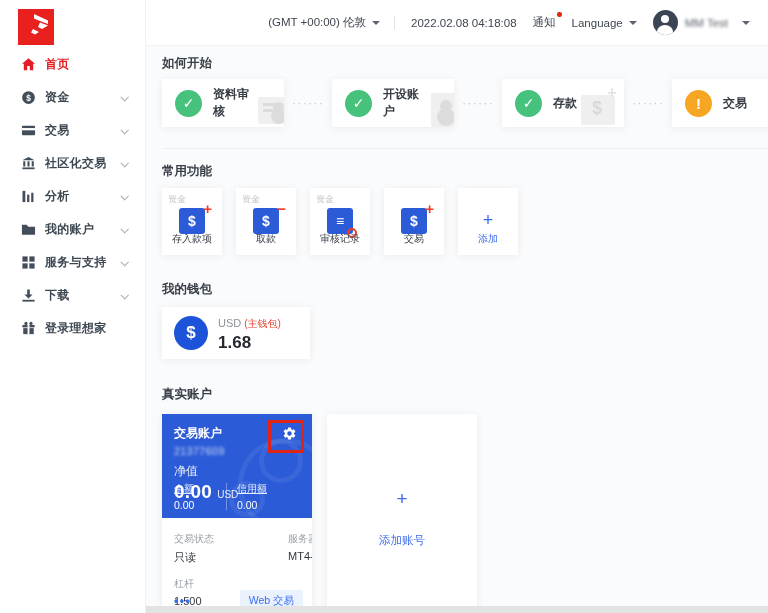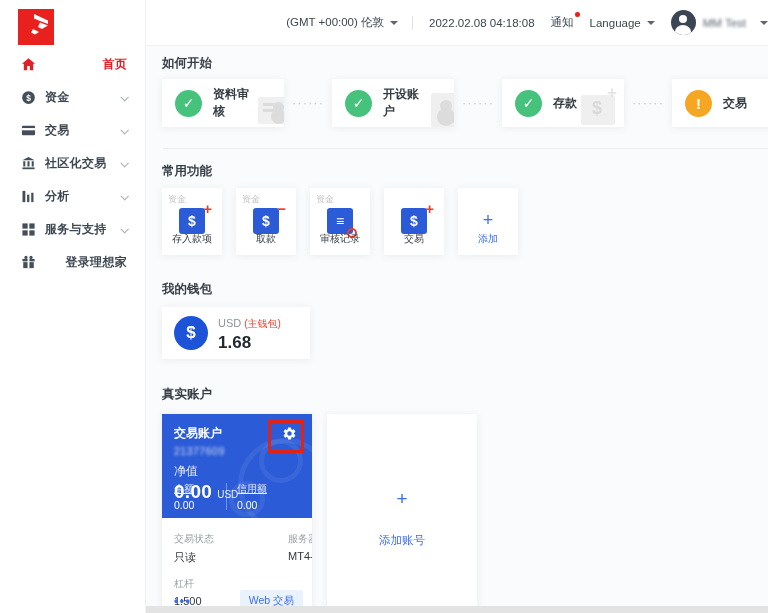--- a/index.html
+++ b/index.html
@@ -6,27 +6,27 @@
   body{
     width:768px;height:613px;position:relative;overflow:hidden;
     background:#ffffff;
     font-family:"Liberation Sans","DejaVu Sans",sans-serif;
     -webkit-font-smoothing:antialiased;
   }
   
   .sidebar{position:absolute;left:0;top:0;width:145px;height:613px;background:#fff;border-right:1px solid #f1f1f1;z-index:3;}
   .logo{margin:9px 0 0 18px;width:36px;height:36px;display:block;}
   .menu{margin-top:3px;}
-  .menu-item{display:flex;align-items:center;height:33px;padding:0 18px 0 21px;cursor:pointer;color:#3d4752;justify-content:space-between;}
+  .menu-item{display:flex;align-items:center;height:33px;padding:0 18px 0 21px;cursor:pointer;color:#3d4752;}
   .menu-item .mi-icon{width:15px;height:15px;flex:none;color:#434e5a;display:flex;align-items:center;justify-content:center;}
   .menu-item .mi-label{font-size:12px;margin-left:9px;font-weight:700;letter-spacing:.3px;white-space:nowrap;}
   .menu-item.active,.menu-item.active .mi-icon{color:#e21e26;}
   .chev{width:5px;height:5px;border-right:1.4px solid #a7afb7;border-bottom:1.4px solid #a7afb7;transform:rotate(45deg) translateY(-1px);margin-left:auto;flex:none;}
   
-  .topbar{position:absolute;left:145px;top:0;width:623px;height:46px;background:#fff;border-bottom:1px solid #f2f2f2;display:flex;align-items:center;justify-content:flex-end;padding-right:0;box-sizing:border-box;z-index:2;}
+  .topbar{position:absolute;left:145px;top:0;width:623px;height:46px;background:#fff;border-bottom:1px solid #f2f2f2;display:flex;align-items:center;justify-content:flex-end;padding-right:18px;box-sizing:border-box;z-index:2;}
   .topbar,.topbar *{font-size:11.5px;color:#3f4650;}
   .tb-item{display:flex;align-items:center;margin-left:16px;cursor:pointer;white-space:nowrap;}
   .tri{width:0;height:0;border-left:4px solid transparent;border-right:4px solid transparent;border-top:4.5px solid #5c6570;margin-left:6px;}
   .tb-sep{width:1px;height:14px;background:#e3e3e3;margin-left:14px;}
   .notif{position:relative;}
   .notif .dot{position:absolute;top:-3px;right:-6px;width:4.5px;height:4.5px;border-radius:50%;background:#e8240f;}
   .avatar{width:25px;height:25px;border-radius:50%;background:#3c4553;position:relative;overflow:hidden;flex:none;}
   .avatar::before{content:"";position:absolute;top:5px;left:8.5px;width:8px;height:8px;border-radius:50%;background:#fff;}
   .avatar::after{content:"";position:absolute;top:15px;left:4.5px;width:16px;height:13px;border-radius:50%;background:#fff;}
   .username{margin-left:7px;filter:blur(1.6px);opacity:.85;}
@@ -166,27 +166,46 @@
             <rect x="6.5" y="6" width="2.4" height="8"></rect>
             <rect x="10.9" y="4" width="2.4" height="10"></rect>
           </svg>
         </span>
       <span class="mi-label">分析</span>
       <span class="chev"></span>
     </div>
     <div class="menu-item">
       <span class="mi-icon">
           <svg width="15" height="15" viewBox="0 0 16 16" fill="currentColor">
+            <path d="M1 3h5.2l1.5 2H15v8.5H1z"></path>
+          </svg>
+        </span>
+      <span class="mi-label">我的账户</span>
+      <span class="chev"></span>
+    </div>
+    <div class="menu-item">
+      <span class="mi-icon">
+          <svg width="15" height="15" viewBox="0 0 16 16" fill="currentColor">
             <rect x="1.5" y="1.5" width="5.6" height="5.6"></rect>
             <rect x="8.9" y="1.5" width="5.6" height="5.6"></rect>
             <rect x="1.5" y="8.9" width="5.6" height="5.6"></rect>
             <rect x="8.9" y="8.9" width="5.6" height="5.6"></rect>
           </svg>
         </span>
       <span class="mi-label">服务与支持</span>
+      <span class="chev"></span>
+    </div>
+    <div class="menu-item">
+      <span class="mi-icon">
+          <svg width="15" height="15" viewBox="0 0 16 16" fill="currentColor">
+            <path d="M6.6 1.5h2.8v5.3h2.9L8 11.3 3.7 6.8h2.9z"></path>
+            <rect x="1.5" y="12.6" width="13" height="1.9"></rect>
+          </svg>
+        </span>
+      <span class="mi-label">下载</span>
       <span class="chev"></span>
     </div>
     <div class="menu-item">
       <span class="mi-icon">
           <svg width="15" height="15" viewBox="0 0 16 16" fill="currentColor">
             <rect x="1.5" y="4.2" width="13" height="2.6"></rect>
             <rect x="2.4" y="7.6" width="11.2" height="6.4"></rect>
             <rect x="7" y="4.2" width="2" height="9.8" fill="#fff"></rect>
             <circle cx="5.3" cy="2.6" r="1.7"></circle>
             <circle cx="10.7" cy="2.6" r="1.7"></circle>

